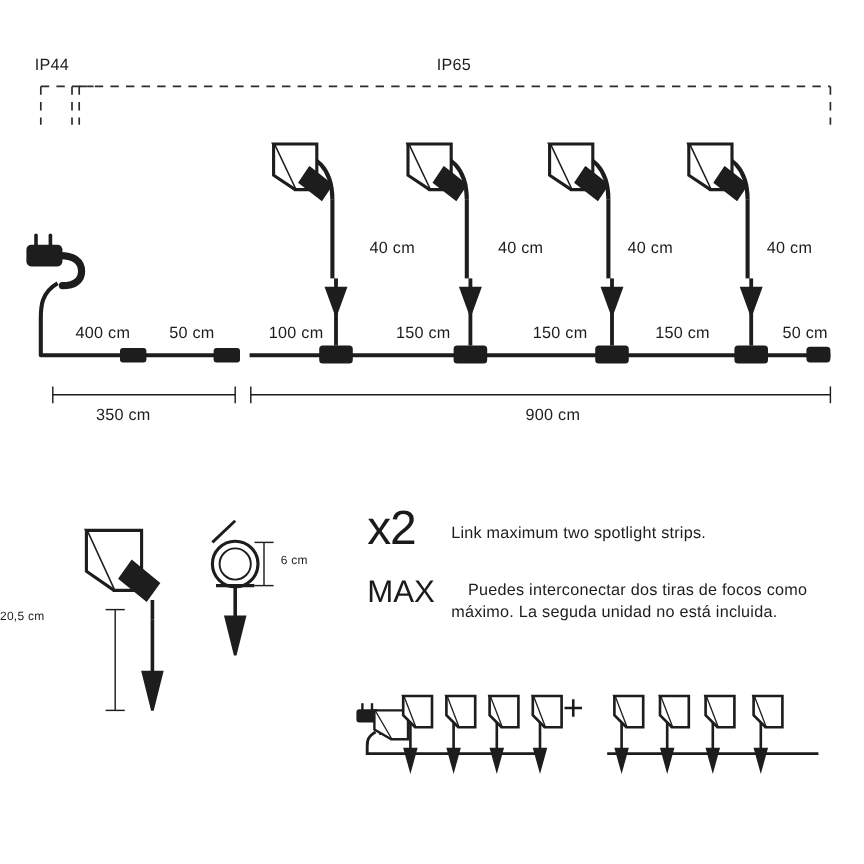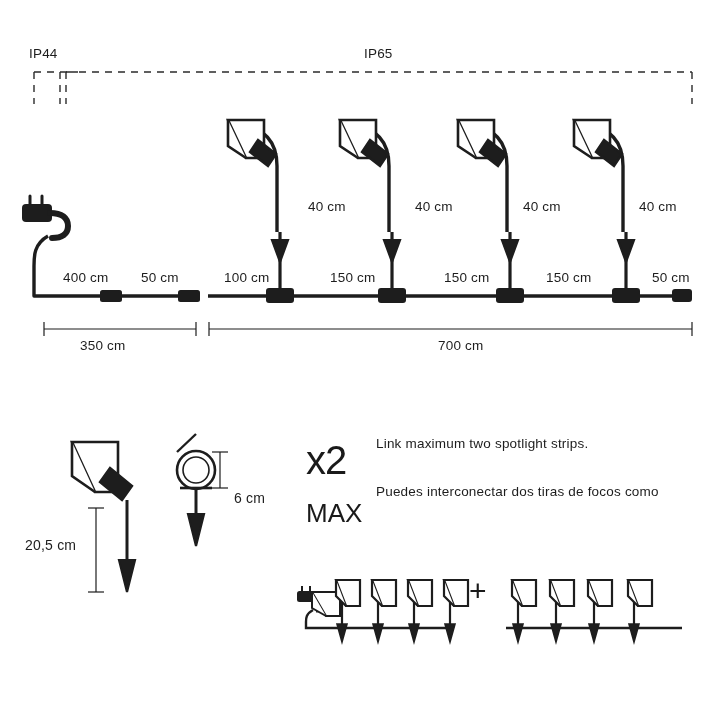--- a/index.html
+++ b/index.html
@@ -7,21 +7,21 @@
     width:720px;height:720px;
     background:#ffffff;
     font-family:"Liberation Sans", sans-serif;
     color:#1a1a1a;
     position:relative;
     overflow:hidden;
   }
   .stage{position:absolute;left:0;top:0;width:720px;height:596px;}
   .abs{position:absolute;}
   .lbl{font-size:13.5px;color:#1d1d1d;white-space:nowrap;letter-spacing:.2px;}
-  .lbl.big{font-size:14px;margin-top:28px;}
+  .lbl.big{font-size:10px;}
   svg{display:block;}
   .txt-x2{font-family:"Liberation Sans", sans-serif;}
 </style>
 </head>
 <body>
 
 <div class="stage">
 
   <svg class="abs" style="left:0;top:0;" width="720" height="380">
 
@@ -122,21 +122,21 @@
   <div class="abs lbl" style="left:444px;top:270px;">150 cm</div>
   <div class="abs lbl" style="left:546px;top:270px;">150 cm</div>
   <div class="abs lbl" style="left:652px;top:270px;">50 cm</div>
 
   <div class="abs lbl" style="left:308px;top:199px;">40 cm</div>
   <div class="abs lbl" style="left:415px;top:199px;">40 cm</div>
   <div class="abs lbl" style="left:523px;top:199px;">40 cm</div>
   <div class="abs lbl" style="left:639px;top:199px;">40 cm</div>
 
   <div class="abs lbl" style="left:80px;top:338px;">350 cm</div>
-  <div class="abs lbl" style="left:438px;top:338px;">700 cm</div>
+  <div class="abs lbl" style="left:438px;top:338px;">900 cm</div>
 
   <svg class="abs" style="left:0;top:420px;" width="300" height="220">
 
     <g fill="none" stroke="#1d1d1d">
       <path d="M72 22 L118 22 L118 72 L95 72 Z" stroke-width="2.6" fill="#ffffff"></path>
       <path d="M72 22 L72 56 L95 72" stroke-width="2.6" fill="#ffffff"></path>
       <path d="M110 48 L132 66 L122 80 L100 62 Z" stroke-width="2.4" fill="#1d1d1d"></path>
       <path d="M127 80 L127 96" stroke-width="3"></path>
       <path d="M127 96 L127 142" stroke-width="3"></path>
       <path d="M119 140 L127 172 L135 140 Z" stroke-width="2.2" fill="#1d1d1d"></path>
@@ -157,33 +157,34 @@
       <path d="M188 94 L196 126 L204 94 Z" stroke-width="2.2" fill="#1d1d1d"></path>
     </g>
 
     <g stroke="#1d1d1d" stroke-width="1.2">
       <path d="M212 32 L228 32"></path>
       <path d="M220 32 L220 68"></path>
       <path d="M212 68 L228 68"></path>
     </g>
   </svg>
 
-  <div class="abs lbl big" style="left:25px;top:509px;text-align:center;">20,5 cm</div>
+  <div class="abs lbl big" style="left:0;top:509px;text-align:center;">20,5 cm</div>
   <div class="abs lbl big" style="left:234px;top:462px;">6 cm</div>
 
-  <div class="abs" style="left:306px;top:440px;line-height:1;">
+  <div class="abs" style="left:306px;top:420px;line-height:1;">
     <div class="txt-x2" style="font-size:40px;font-weight:400;letter-spacing:-1px;">x2</div>
     <div class="txt-x2" style="font-size:26px;font-weight:300;margin-top:20px;letter-spacing:0px;">MAX</div>
   </div>
 
   <div class="abs" style="left:376px;top:436px;">
     <div class="lbl" style="margin-bottom:18px;">Link maximum two spotlight strips.</div>
   </div>
   <div class="abs" style="left:376px;top:484px;">
-    <div class="lbl" style="margin-bottom:3px;">Puedes interconectar dos tiras de focos como</div>
+    <div class="lbl" style="margin-bottom:3px;margin-left:14px;">Puedes interconectar dos tiras de focos como</div>
+    <div class="lbl">máximo. La seguda unidad no está incluida.</div>
   </div>
 
   <svg class="abs" style="left:290px;top:530px;" width="420" height="120">
 
     <g fill="none" stroke="#1d1d1d">
 
       <path d="M12 56 L12 62" stroke-width="2"></path>
       <path d="M20 56 L20 62" stroke-width="2"></path>
       <rect x="7" y="61" width="19" height="11" rx="2.5" fill="#1d1d1d" stroke="none"></rect>
       <path d="M25 66 C34 66, 36 70, 36 74 C36 79, 31 81, 26 81" stroke-width="3"></path>

